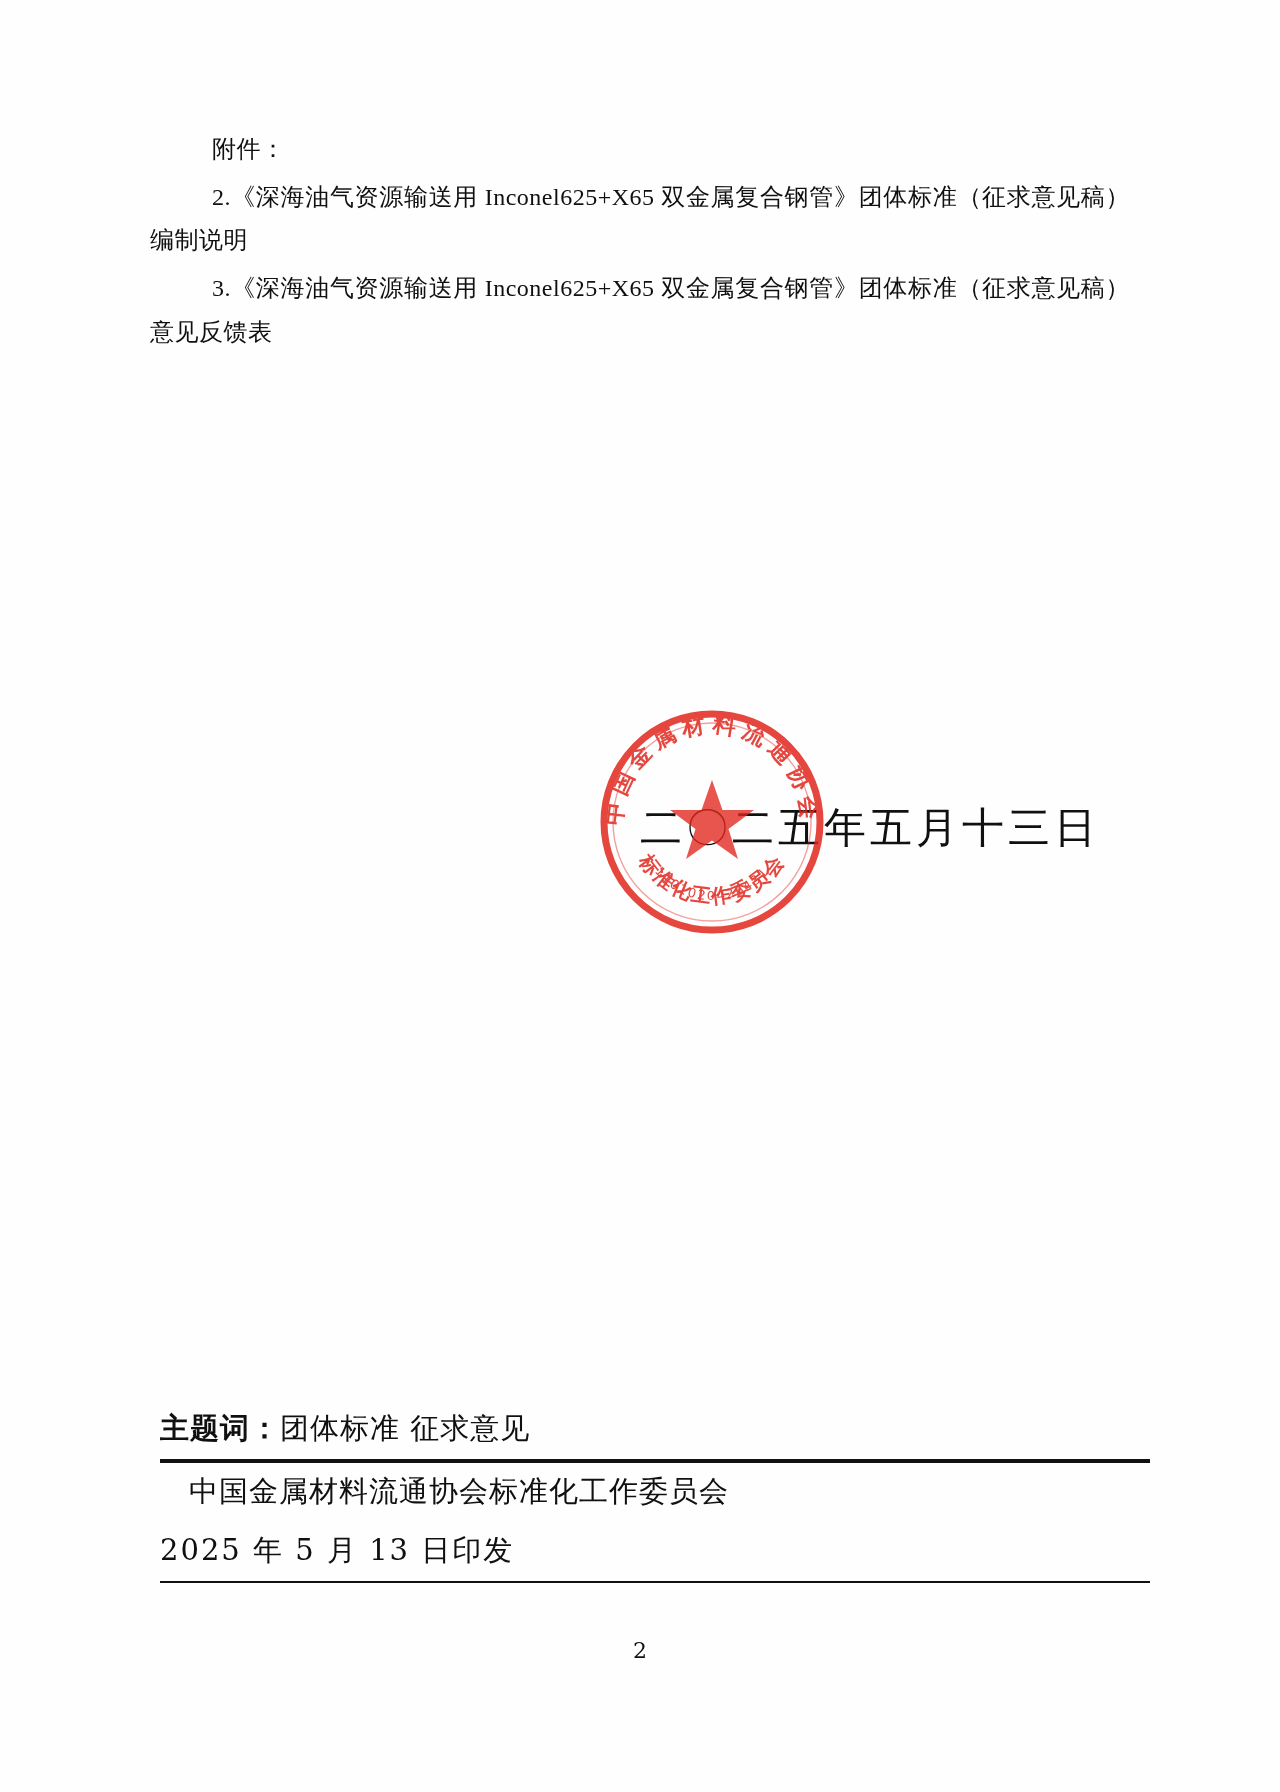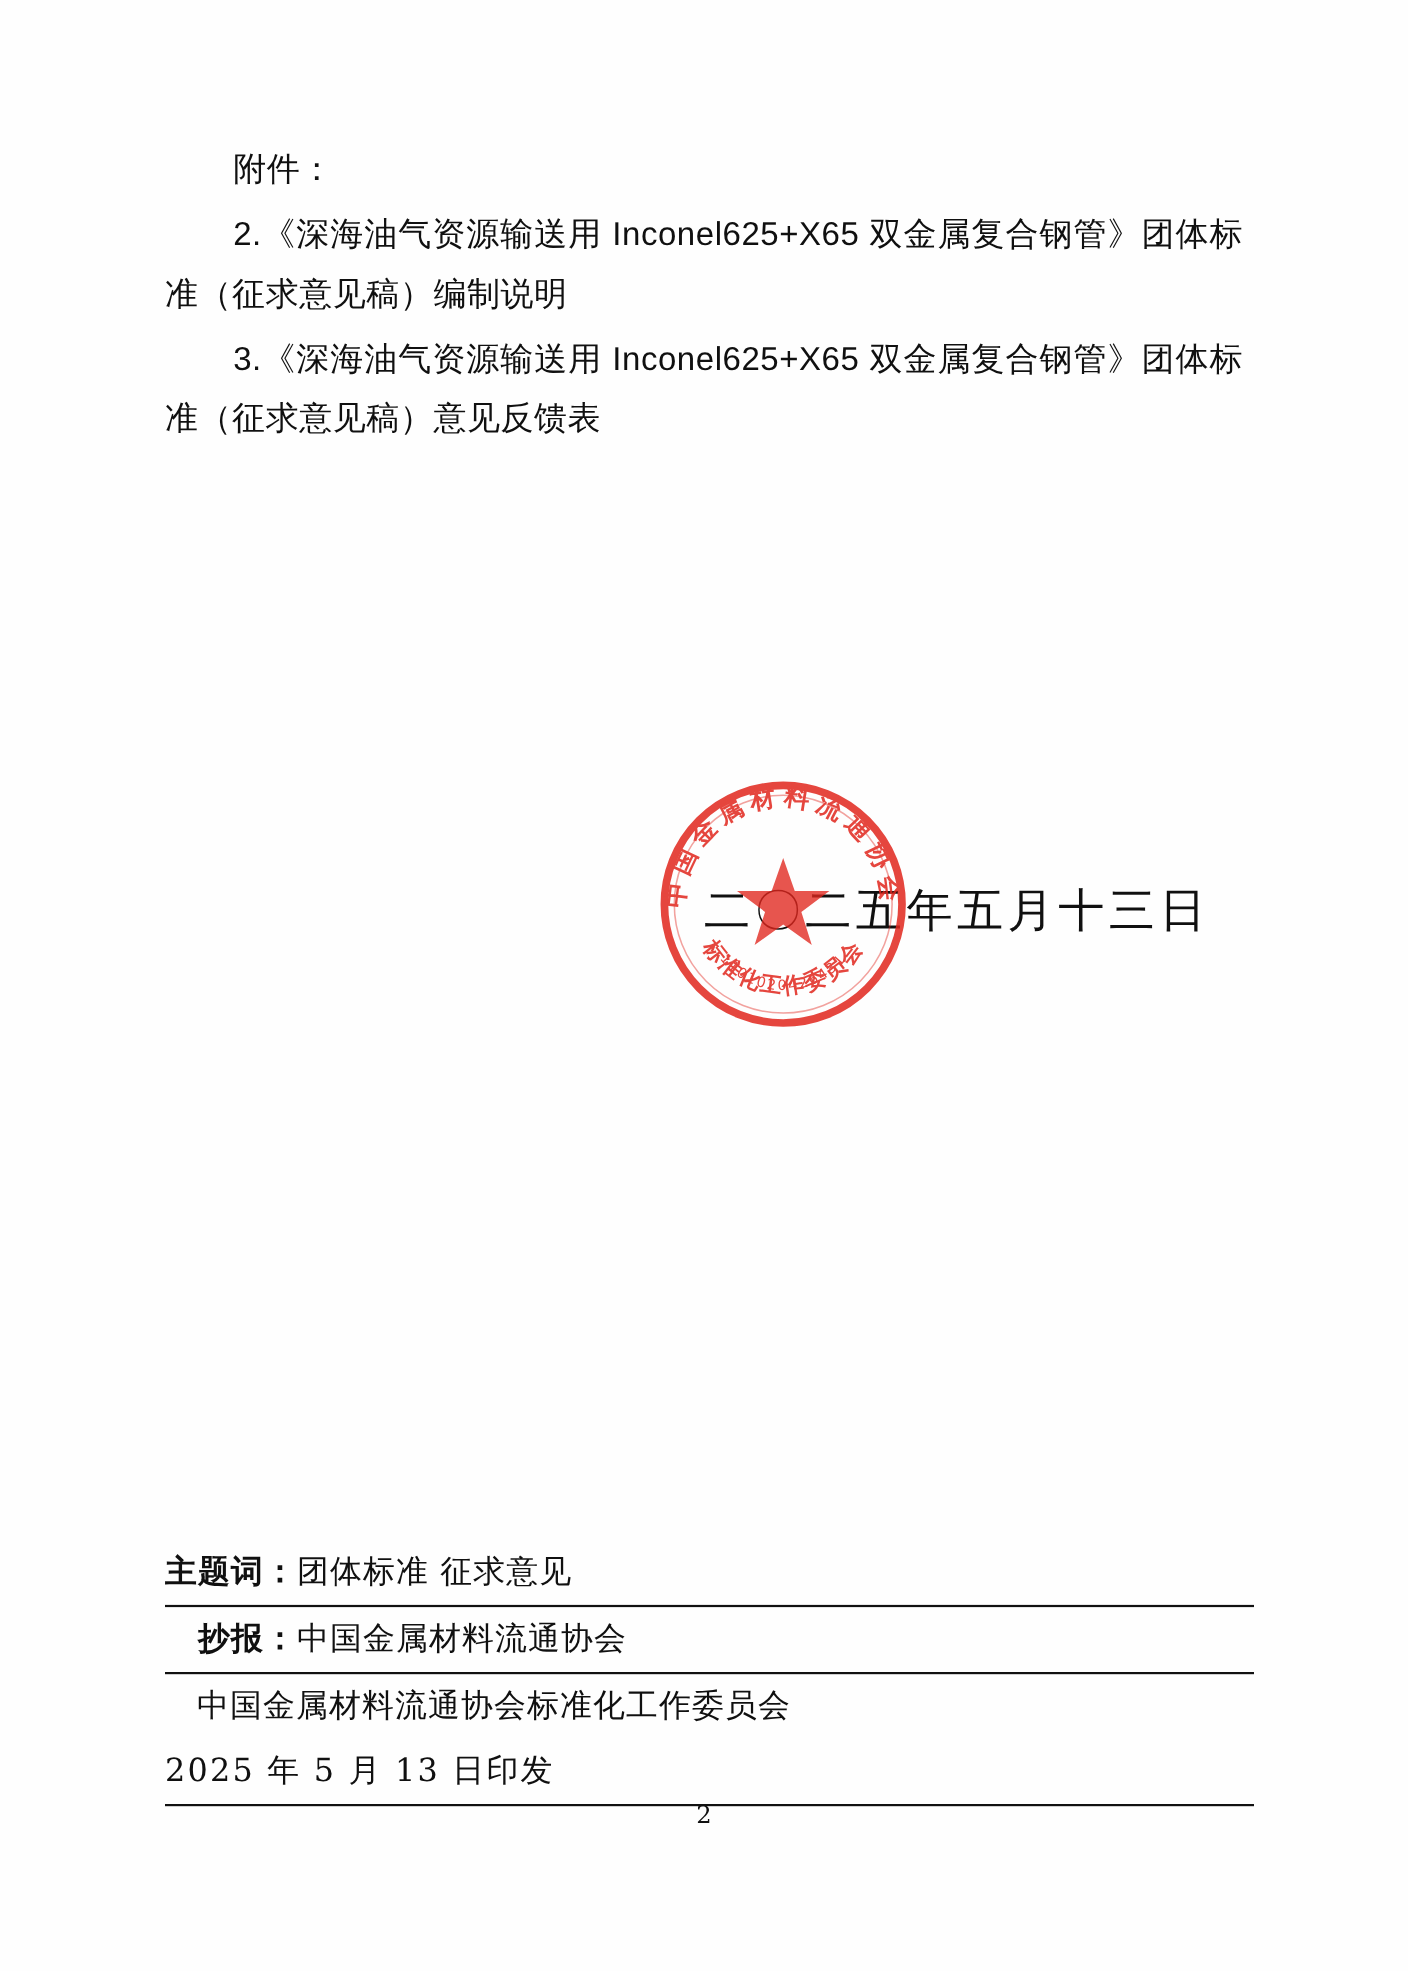--- a/index.html
+++ b/index.html
@@ -25,26 +25,26 @@
   }
 
   .content {
     position: absolute;
     left: 150px;
     top: 128px;
     width: 980px;
   }
 
   .para {
-    font-size: 30px;
+    font-size: 24px;
     line-height: 1.82;
     letter-spacing: 0.5px;
     text-align: justify;
     margin: 0 0 4px 0;
-    font-family: Liberation Sans, sans-serif;
+    font-family: Liberation Serif, serif;
   }
   .indent2 { text-indent: 62px; }
 
   
   .seal-wrap {
     position: absolute;
     left: 592px;
     top: 702px;
     width: 240px;
     height: 240px;
@@ -64,21 +64,21 @@
     top: 800px;
     font-size: 42px;
     letter-spacing: 4px;
     white-space: nowrap;
     font-family: "DejaVu Serif", "Liberation Serif", serif;
   }
 
   
   .footer {
     position: absolute;
-    left: 150px;
+    left: 160px;
     top: 1400px;
     width: 990px;
   }
   .footer-row {
     font-size: 29px;
     line-height: 1.55;
     padding: 6px 0 8px 0;
     white-space: nowrap;
   }
   .footer-rule {
@@ -150,23 +150,20 @@
         <textPath href="#arcCode" startOffset="50%" text-anchor="middle">1101020426431</textPath>
       </text>
     </svg>
   </div>
 
   <div class="footer">
     <div class="footer-row">
       <span class="kw-label">主题词：</span><span class="kw-val">团体标准  征求意见</span>
     </div>
     <div class="footer-rule"></div>
-    <div class="footer-row">
-      <span class="cc-label">抄报：</span><span class="kw-val">中国金属材料流通协会</span>
-    </div>
     <div class="footer-rule"></div>
     <div class="footer-row">
       <span class="org-line">中国金属材料流通协会标准化工作委员会</span>
     </div>
     <div class="footer-row issue-line">2025 年 5 月 13 日印发</div>
     <div class="footer-rule"></div>
   </div>
 
   <div class="page-number">2</div>
 </div>

